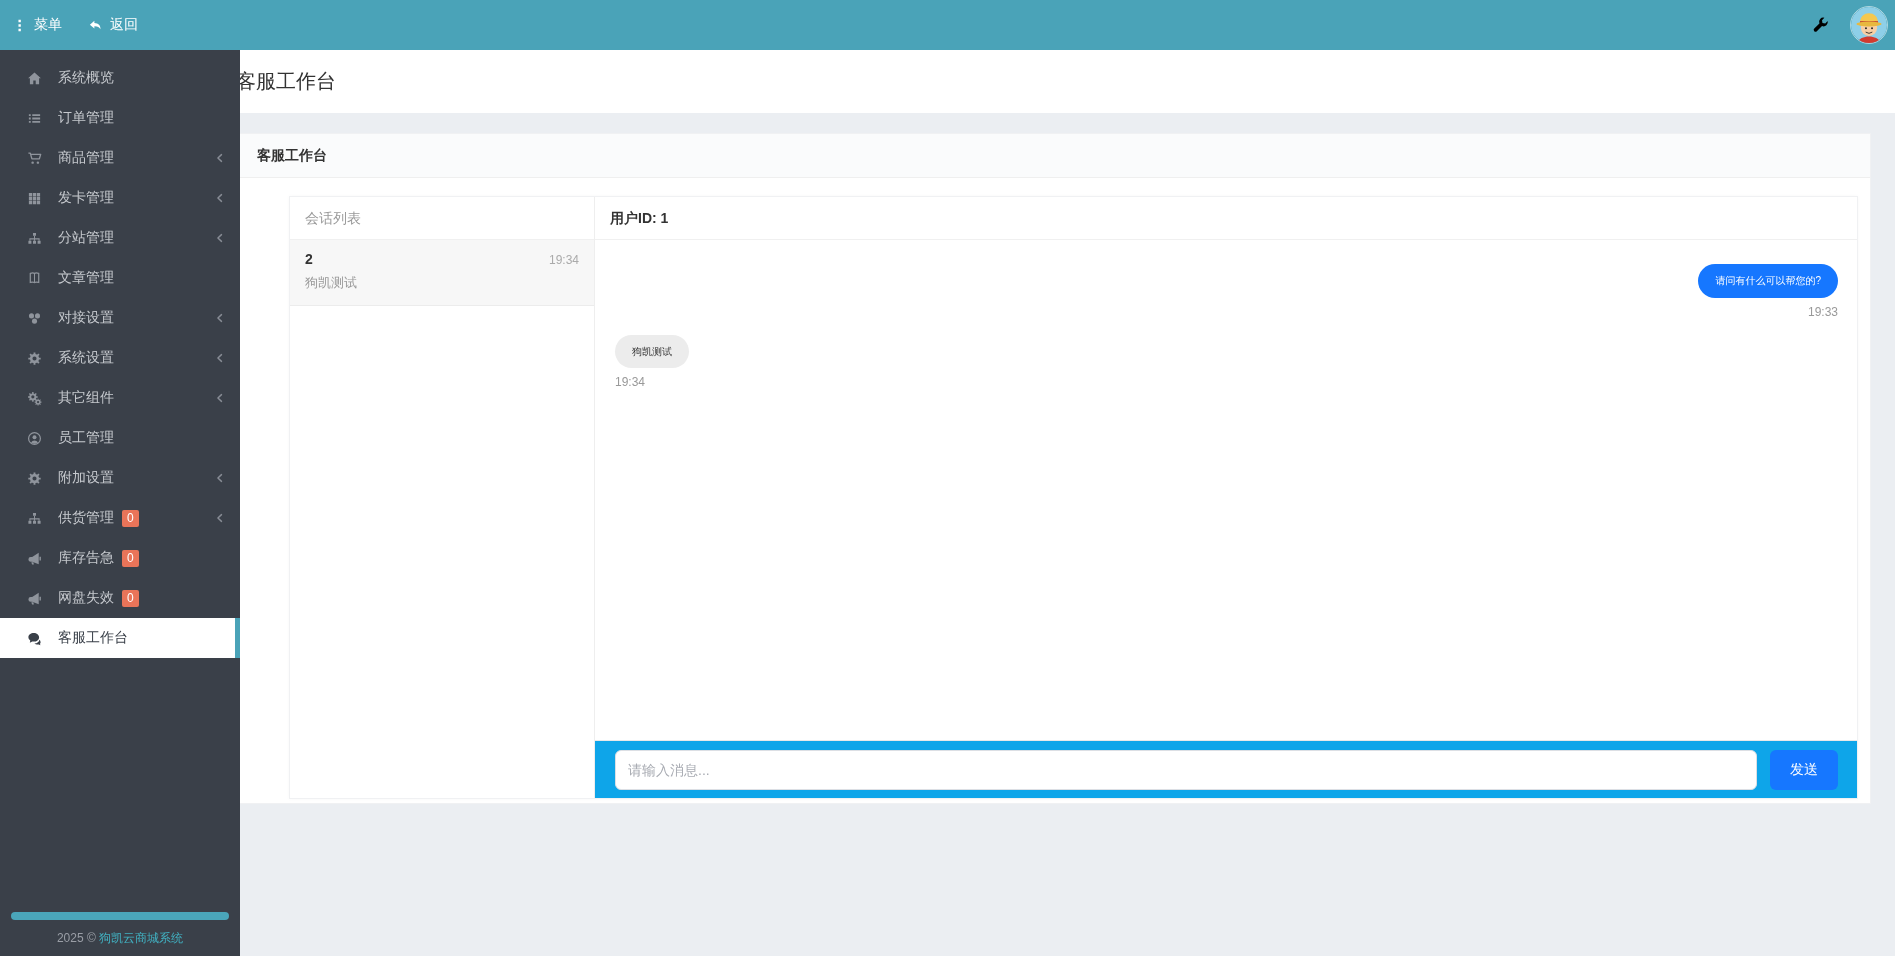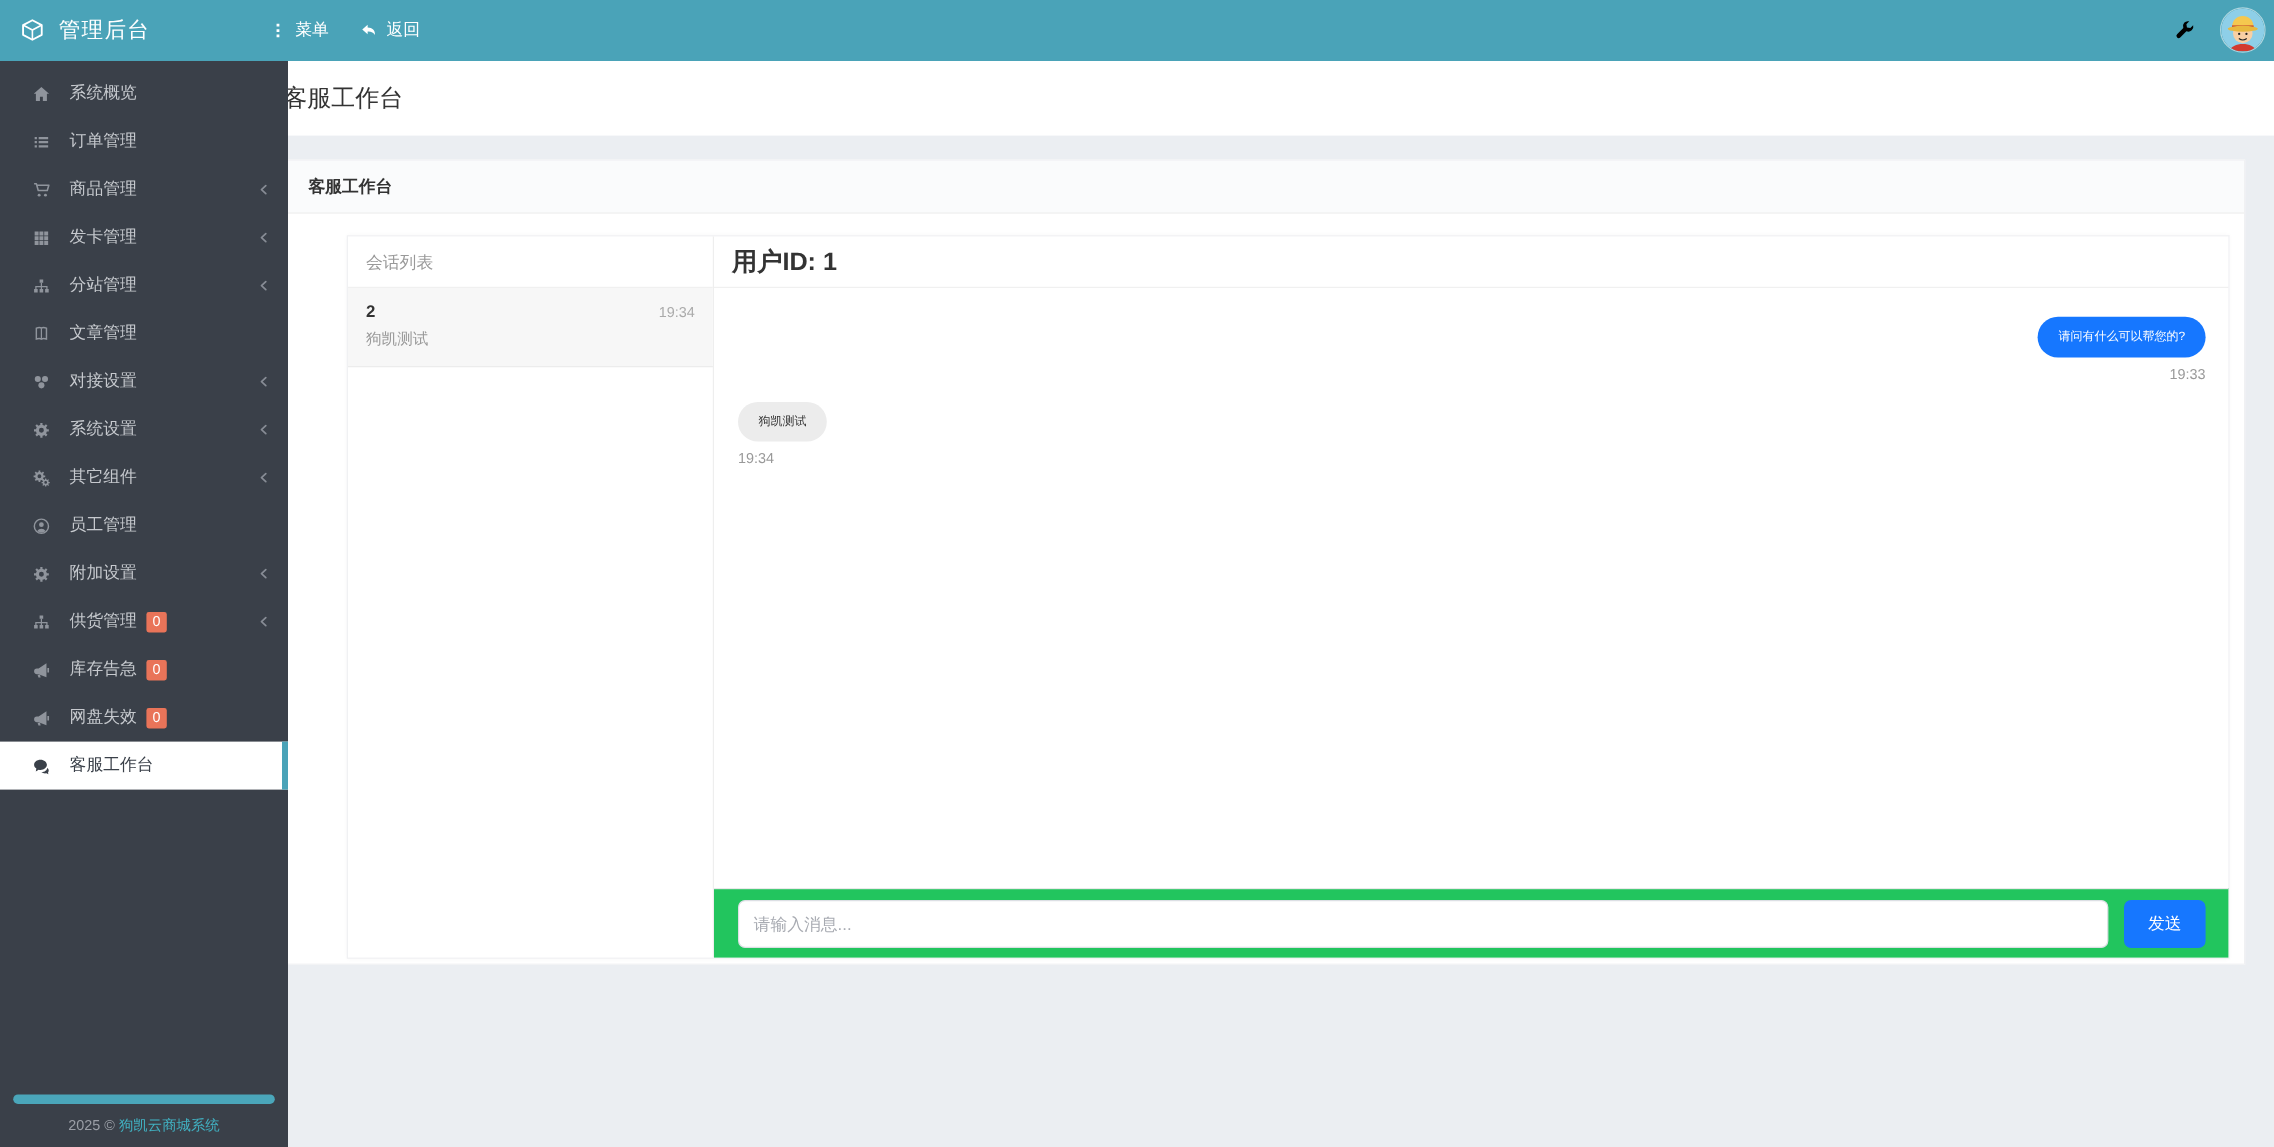--- a/index.html
+++ b/index.html
@@ -52,48 +52,39 @@
   .chat-wrap { display:flex; height:603px; border:1px solid #f0f1f3; box-shadow:0 0 4px rgba(0,0,0,.03); background:#fff;margin-left:40px; }
   .conv-col { width:305px; flex:none; border-right:1px solid #eee; display:flex; flex-direction:column; }
   .conv-header { height:43px; line-height:43px; padding:0 15px; color:#999; font-size:14px; border-bottom:1px solid #f0f0f0; flex:none; }
   .conv-item { padding:11px 15px 13px; background:#f7f7f7; border-bottom:1px solid #ececec; cursor:pointer; }
   .conv-row { display:flex; justify-content:space-between; align-items:baseline; }
   .conv-id { font-size:14px; font-weight:700; color:#333; }
   .conv-time { font-size:12px; color:#aaa; }
   .conv-preview { margin-top:7px; font-size:13px; color:#999; }
 
   .chat-col { flex:1; display:flex; flex-direction:column; min-width:0; }
-  .chat-header { height:43px; line-height:43px; padding:0 15px; font-size:21px; font-weight:700; color:#333; border-bottom:1px solid #f0f0f0; flex:none; }
+  .chat-header { height:43px; line-height:43px; padding:0 15px; font-size:14px; font-weight:700; color:#333; border-bottom:1px solid #f0f0f0; flex:none; }
   .chat-messages { flex:1; padding:24px 19px 0 20px; overflow:hidden; }
   .msg { margin-bottom:16px; }
   .msg.out { text-align:right; }
   .msg.in  { text-align:left; }
   .bubble { display:inline-block; max-width:60%; padding:10px 17px; border-radius:19px; font-size:10px; line-height:1.35; text-align:left; }
   .msg.out .bubble { background:#1677FF; color:#fff; }
   .msg.in  .bubble { background:#ECECEC; color:#333; }
   .msg-time { font-size:12px; color:#999; margin-top:7px; }
 
-  .chat-input-bar { height:58px; background:#22c55e; border-top:1px solid #e9e9e9; display:flex; align-items:center; gap:13px; padding:0 19px 0 20px; flex:none; }
+  .chat-input-bar { height:58px; background:#0ea5e9; border-top:1px solid #e9e9e9; display:flex; align-items:center; gap:13px; padding:0 19px 0 20px; flex:none; }
   .chat-input { flex:1; height:40px; border:1px solid #dcdfe4; border-radius:6px; background:#fff; padding:0 12px; font-size:14px; color:#333; outline:none; font-family:inherit; }
   .chat-input::placeholder { color:#a8abb2; }
   .send-btn { width:68px; height:40px; background:#1677FF; border:none; border-radius:6px; color:#fff; font-size:14px; cursor:pointer; font-family:inherit; flex:none; }
 </style>
 </head>
 <body>
 
 <div class="header">
-  <div class="brand">
-    <span class="icon-lg" id="brand-icon">
-        <svg viewBox="0 0 18 18">
-          <path d="M9 1.7 16 5.4v7.2L9 16.3 2 12.6V5.4z" fill="none" stroke="currentColor" stroke-width="1.4" stroke-linejoin="round"></path>
-          <path d="M2.3 5.5 9 9l6.7-3.5M9 9v7" fill="none" stroke="currentColor" stroke-width="1.2"></path>
-        </svg>
-      </span>
-    <span>管理后台</span>
-  </div>
   <div class="hnav">
       <a class="hnav-item">
         <span class="icon">
           <svg viewBox="0 0 16 16">
             <path d="M6.9 1.9h2.5v2.5H6.9zM6.9 6.7h2.5v2.5H6.9zM6.9 11.5h2.5V14H6.9z"></path>
           </svg>
         </span>
         <span>菜单</span>
       </a>
       <a class="hnav-item">

